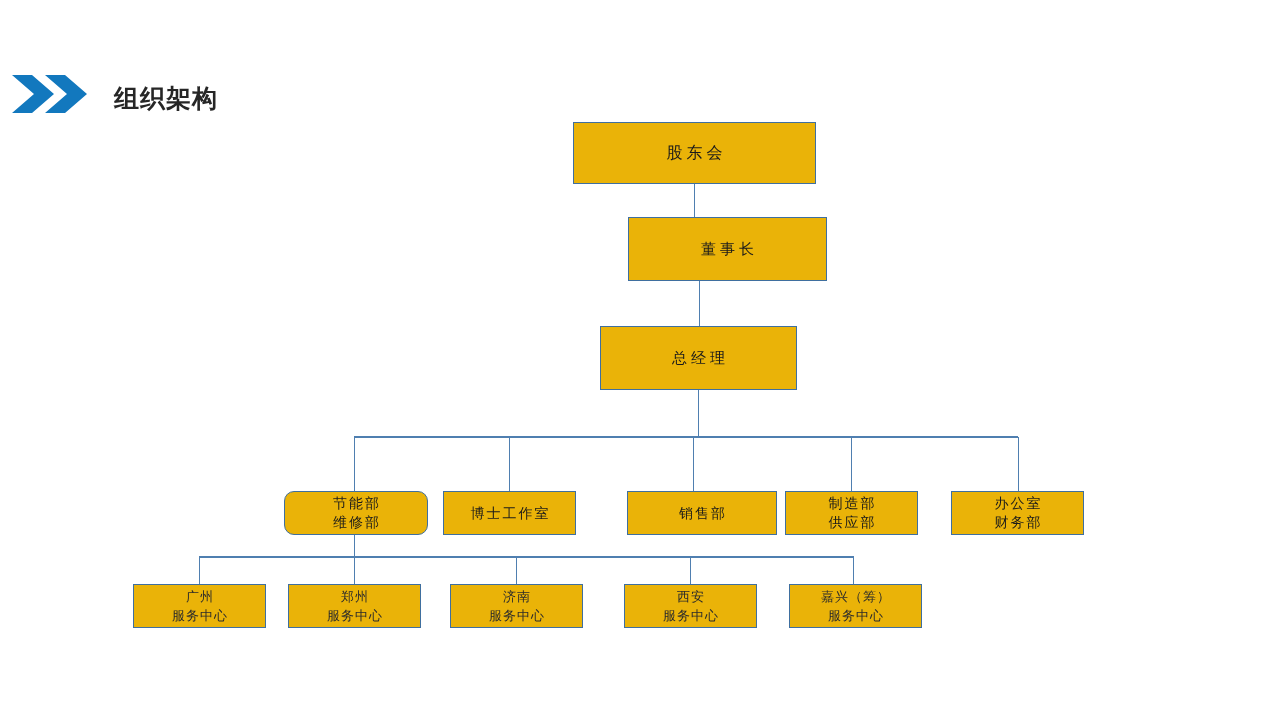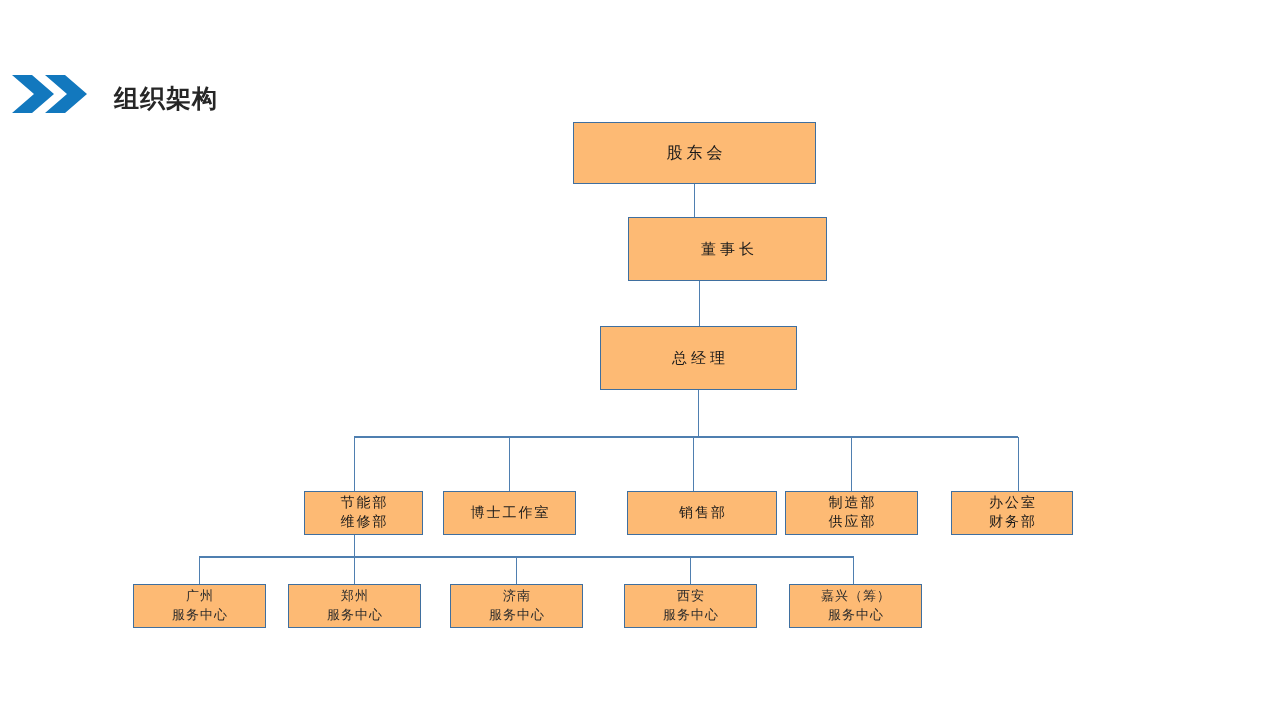--- a/index.html
+++ b/index.html
@@ -57,29 +57,28 @@
     top: 0;
     width: 1280px;
     height: 720px;
     pointer-events: none;
   }
 
   .node {
     position: absolute;
     box-sizing: border-box;
     border: 1px solid #3f6f9f;
-    background: #fdba74;
+    background: #eab308;
     display: flex;
     flex-direction: column;
     align-items: center;
     justify-content: center;
     color: #1a1a1a;
     text-align: center;
     z-index: 2;
-    font-family: Liberation Mono, monospace;
   }
   .node .line {
     display: block;
     white-space: nowrap;
   }
 
   .node.level-1 {
     font-size: 16px;
     letter-spacing: 4px;
     text-indent: 4px;
@@ -159,39 +158,39 @@
   </div>
 
   <div class="node level-2" style="left:628px; top:217px; width:199px; height:64px;">
     <span class="line">董事长</span>
   </div>
 
   <div class="node level-3" style="left:600px; top:326px; width:197px; height:64px;">
     <span class="line">总经理</span>
   </div>
 
-  <div class="node level-4" style="left:304px; top:491px; width:119px; height:44px;">
+  <div class="node level-4" style="left:284px; top:491px; width:144px; height:44px;border-radius:10px;">
     <span class="line">节能部</span>
     <span class="line">维修部</span>
   </div>
 
   <div class="node level-4" style="left:443px; top:491px; width:133px; height:44px;">
     <span class="line">博士工作室</span>
   </div>
 
   <div class="node level-4" style="left:627px; top:491px; width:150px; height:44px;">
     <span class="line">销售部</span>
   </div>
 
   <div class="node level-4" style="left:785px; top:491px; width:133px; height:44px;">
     <span class="line">制造部</span>
     <span class="line">供应部</span>
   </div>
 
-  <div class="node level-4" style="left:951px; top:491px; width:122px; height:44px;">
+  <div class="node level-4" style="left:951px; top:491px; width:133px; height:44px;">
     <span class="line">办公室</span>
     <span class="line">财务部</span>
   </div>
 
   <div class="node level-5" style="left:133px; top:584px; width:133px; height:44px;justify-content:center;">
     <span class="line">广州</span>
     <span class="line">服务中心</span>
   </div>
 
   <div class="node level-5" style="left:288px; top:584px; width:133px; height:44px;text-align:right;">

